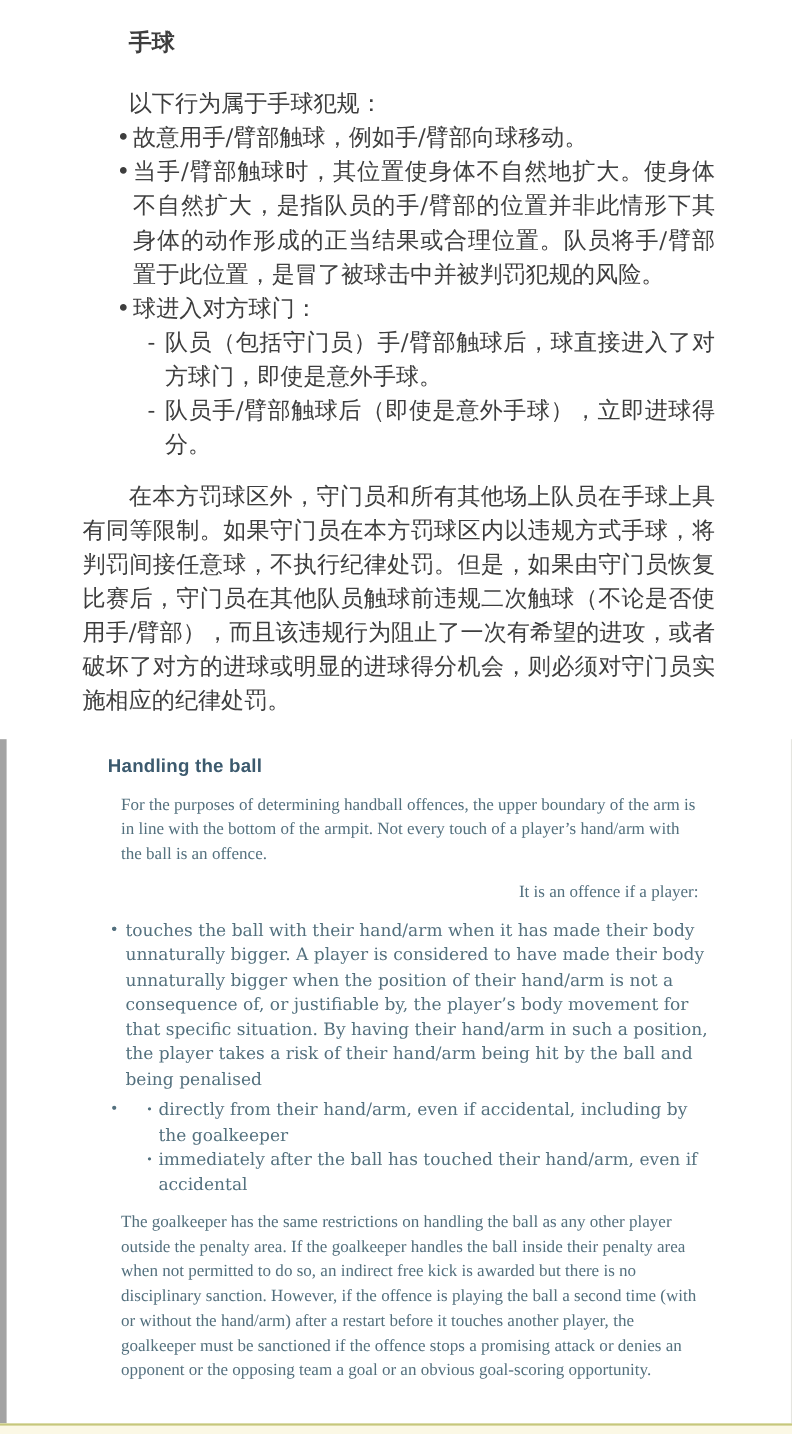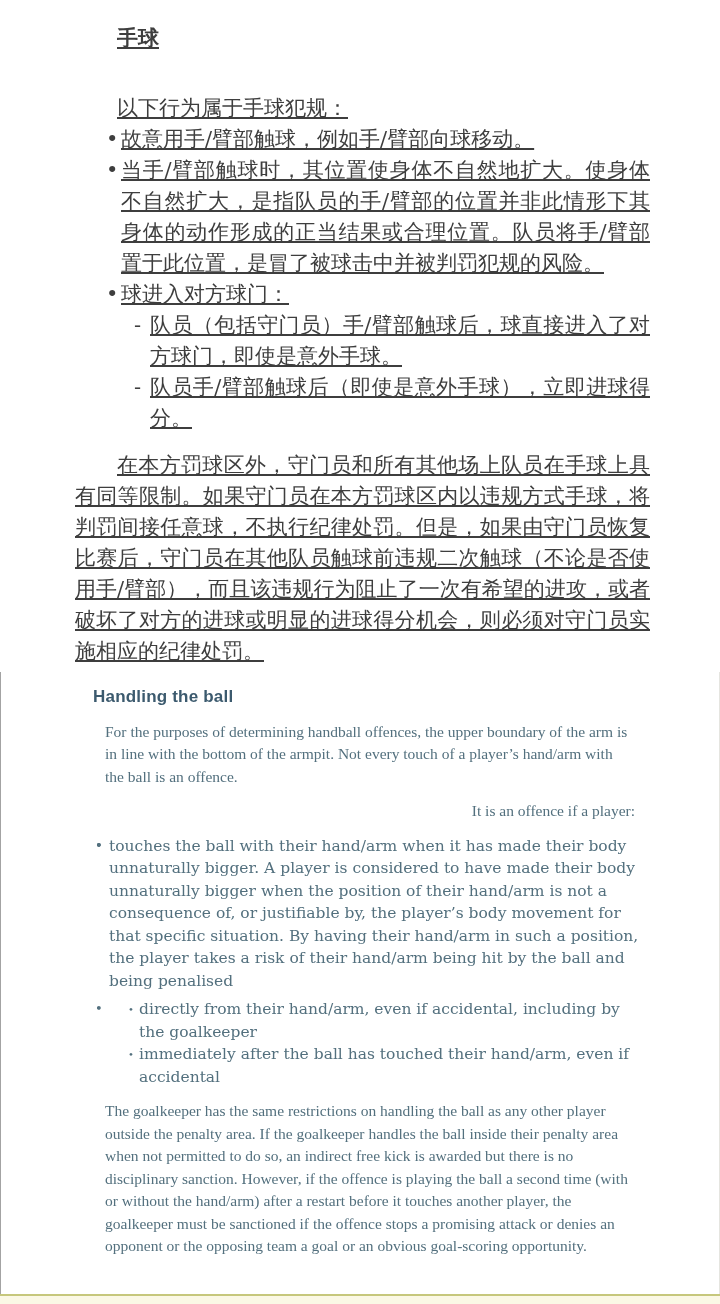--- a/index.html
+++ b/index.html
@@ -12,42 +12,41 @@
   }
 
   
   .cn-section {
     box-sizing: border-box;
     height: 672px;
     padding: 22px 70px 0 75px;
     font-size: 21px;
     line-height: 31px;
     color: #3e3e3e;
-    text-decoration: underline;
   }
   .cn-title {
     font-size: 21px;
     font-weight: bold;
     margin: 0 0 0 42px;
   }
   .cn-para { margin: 0; text-indent: 42px; text-align: justify; }
-  .cn-intro { margin: 40px 0 0 42px; }
+  .cn-intro { margin: 26px 0 0 42px; }
   .cn-list { list-style: none; margin: 0; padding: 0 0 0 33px; }
   .cn-list > li { position: relative; padding-left: 13px; text-align: justify; }
   .cn-list > li > .mk { position: absolute; left: -2px; }
   .cn-sublist { list-style: none; margin: 0; padding: 0 0 0 13px; }
   .cn-sublist > li { position: relative; padding-left: 16px; text-align: justify; }
   .cn-sublist > li > .mk { position: absolute; left: 0; }
   .cn-para2 { margin: 16px 0 0; text-indent: 42px; text-align: justify; }
 
   
   .en-section {
     box-sizing: border-box;
     height: 622px;
-    border-left: 1px solid #a3a3a3;
+    border-left: 6px solid #a3a3a3;
     border-right: 1px solid #e5e5e0;
     padding: 14px 72px 0 92px;
     font-size: 15.5px;
     line-height: 22.5px;
     color: #53707e;
   }
   .en-title {
     font-family: "Liberation Sans", sans-serif;
     font-size: 17px;
     line-height: 22.5px;

